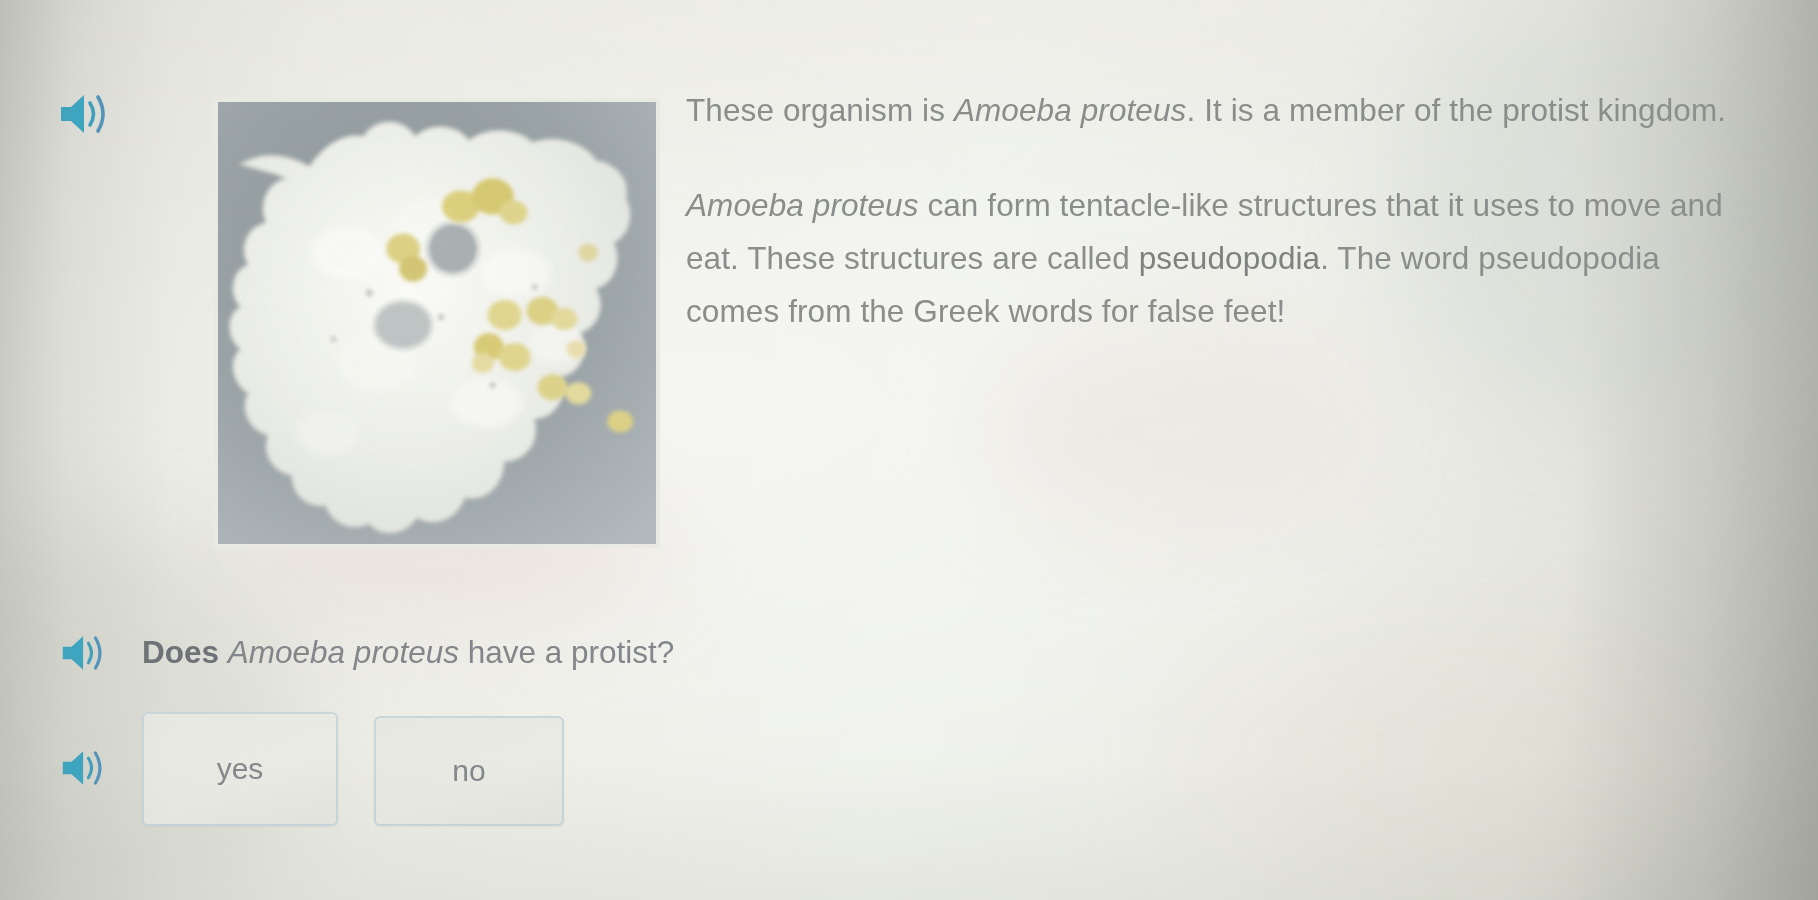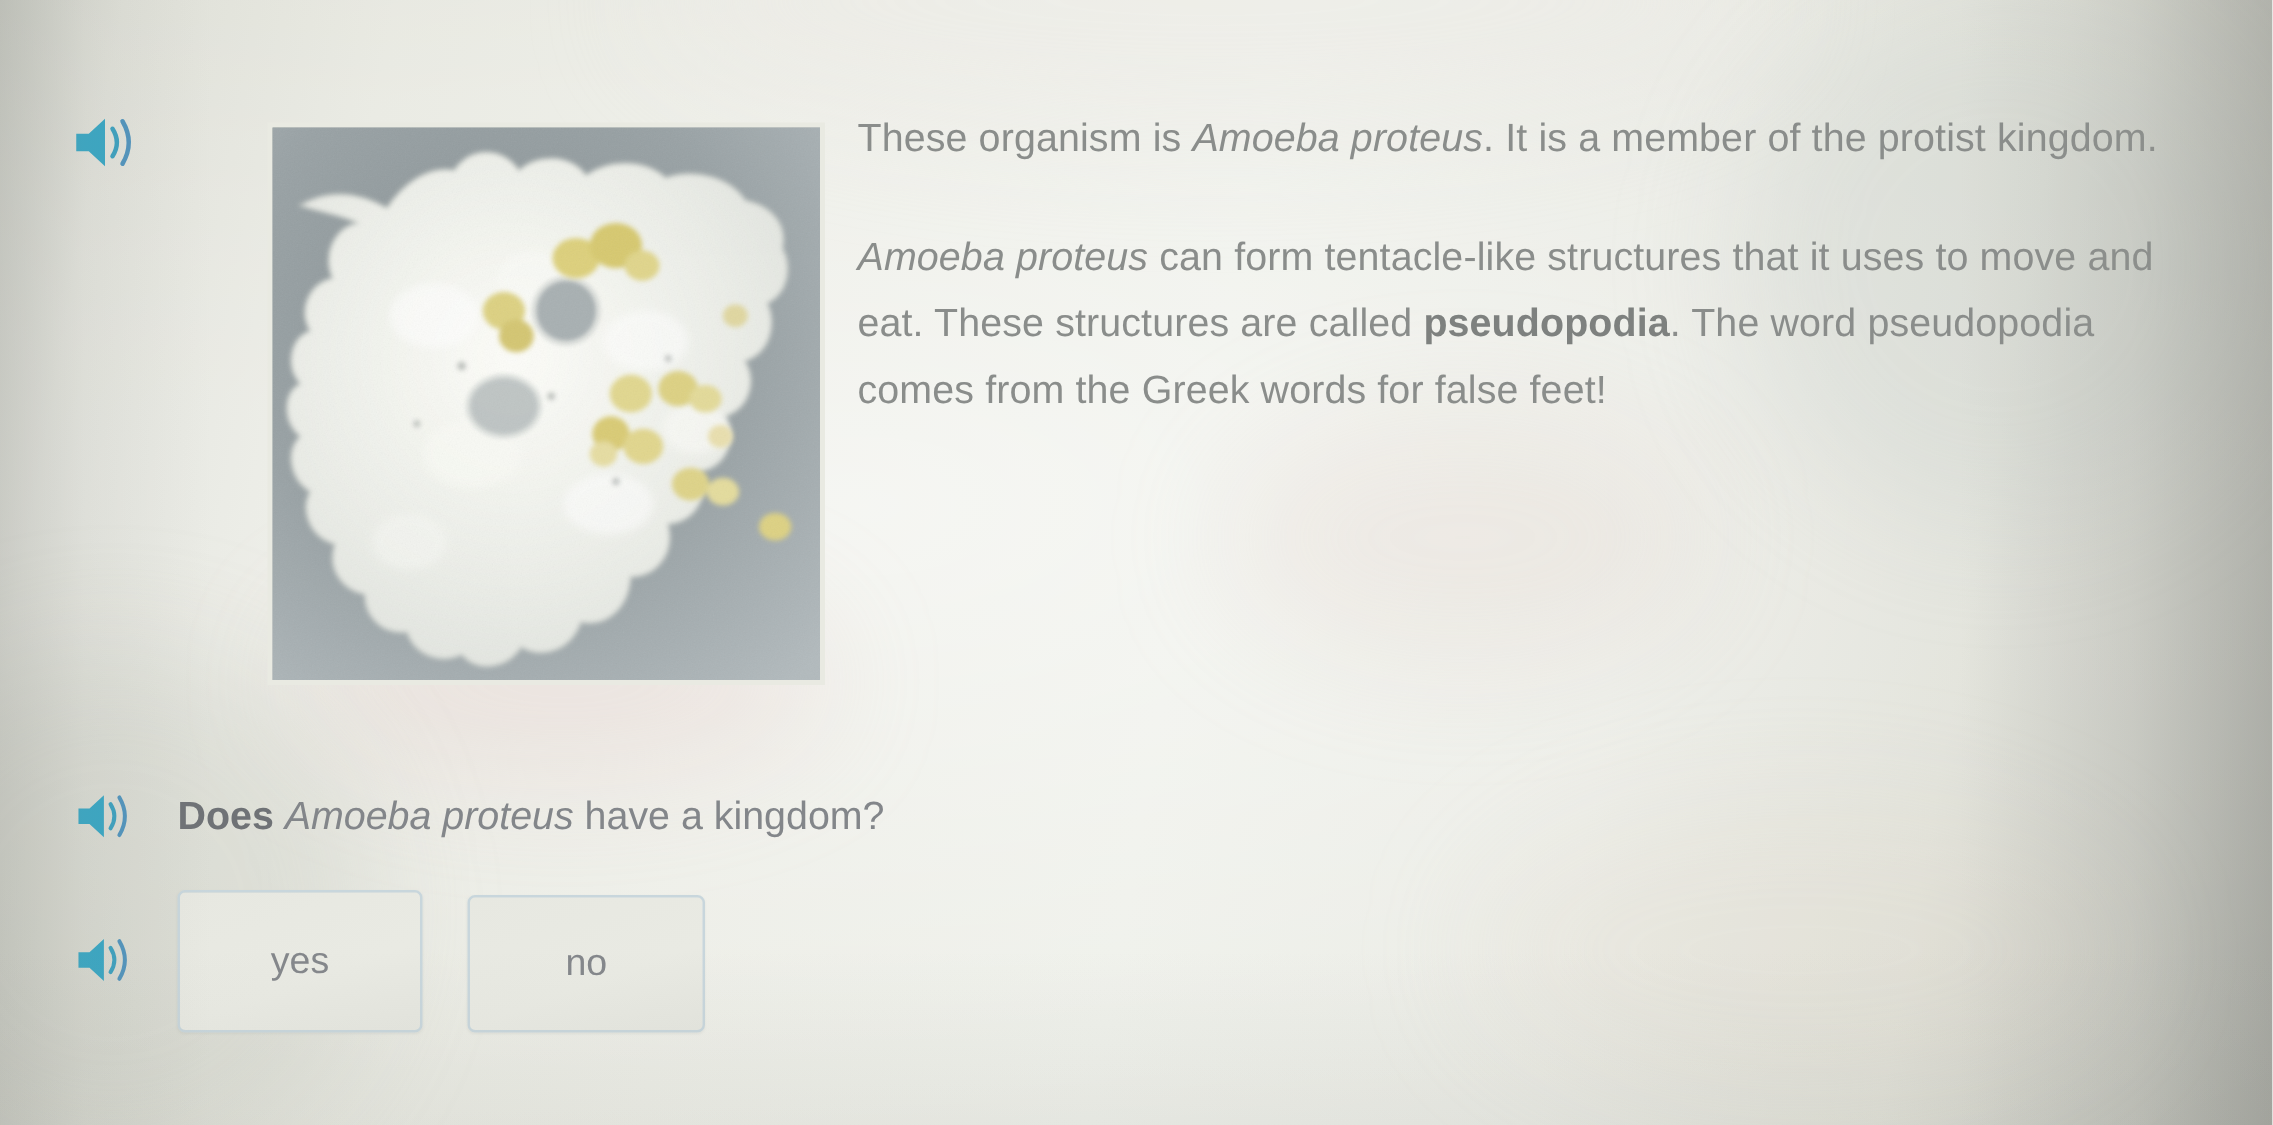--- a/index.html
+++ b/index.html
@@ -107,21 +107,21 @@
     width: 1060px;
     color: #8a8d8b;
     font-size: 31.5px;
     line-height: 53px;
     letter-spacing: 0.1px;
     filter: blur(0.35px);
   }
   #passage p { margin: 0 0 42px 0; }
   #passage p:last-child { margin-bottom: 0; }
   #passage em { font-style: italic; }
-  #passage strong { font-weight: bold; color: #7e817f; margin-top: 34px; }
+  #passage strong { font-weight: normal; color: #7e817f; margin-top: 34px; }
 
   
   #speaker-question {
     position: absolute;
     left: 58px;
     top: 630px;
   }
   #question-text {
     position: absolute;
     left: 142px;
@@ -300,21 +300,21 @@
 
   <div id="speaker-question">
     <svg class="speaker-sm" viewBox="0 0 58 52">
       <path d="M5 19 L15 19 L28 7 L28 45 L15 33 L5 33 Z" fill="#35a6c4"></path>
       <path d="M34 15 Q41 26 34 37" stroke="#3aa0bf" stroke-width="3.6" fill="none" stroke-linecap="round"></path>
       <path d="M42 9 Q52 26 42 43" stroke="#4f93bd" stroke-width="3.6" fill="none" stroke-linecap="round"></path>
     </svg>
   </div>
 
   <div id="question-text">
-    <span class="q-lead">Does </span><em>Amoeba proteus</em><span> have a kingdom?</span>
+    <span class="q-lead">Does </span><em>Amoeba proteus</em><span> have a protist?</span>
   </div>
 
   <div id="speaker-answers">
     <svg class="speaker-sm" viewBox="0 0 58 52">
       <path d="M5 19 L15 19 L28 7 L28 45 L15 33 L5 33 Z" fill="#35a6c4"></path>
       <path d="M34 15 Q41 26 34 37" stroke="#3aa0bf" stroke-width="3.6" fill="none" stroke-linecap="round"></path>
       <path d="M42 9 Q52 26 42 43" stroke="#4f93bd" stroke-width="3.6" fill="none" stroke-linecap="round"></path>
     </svg>
   </div>
 

